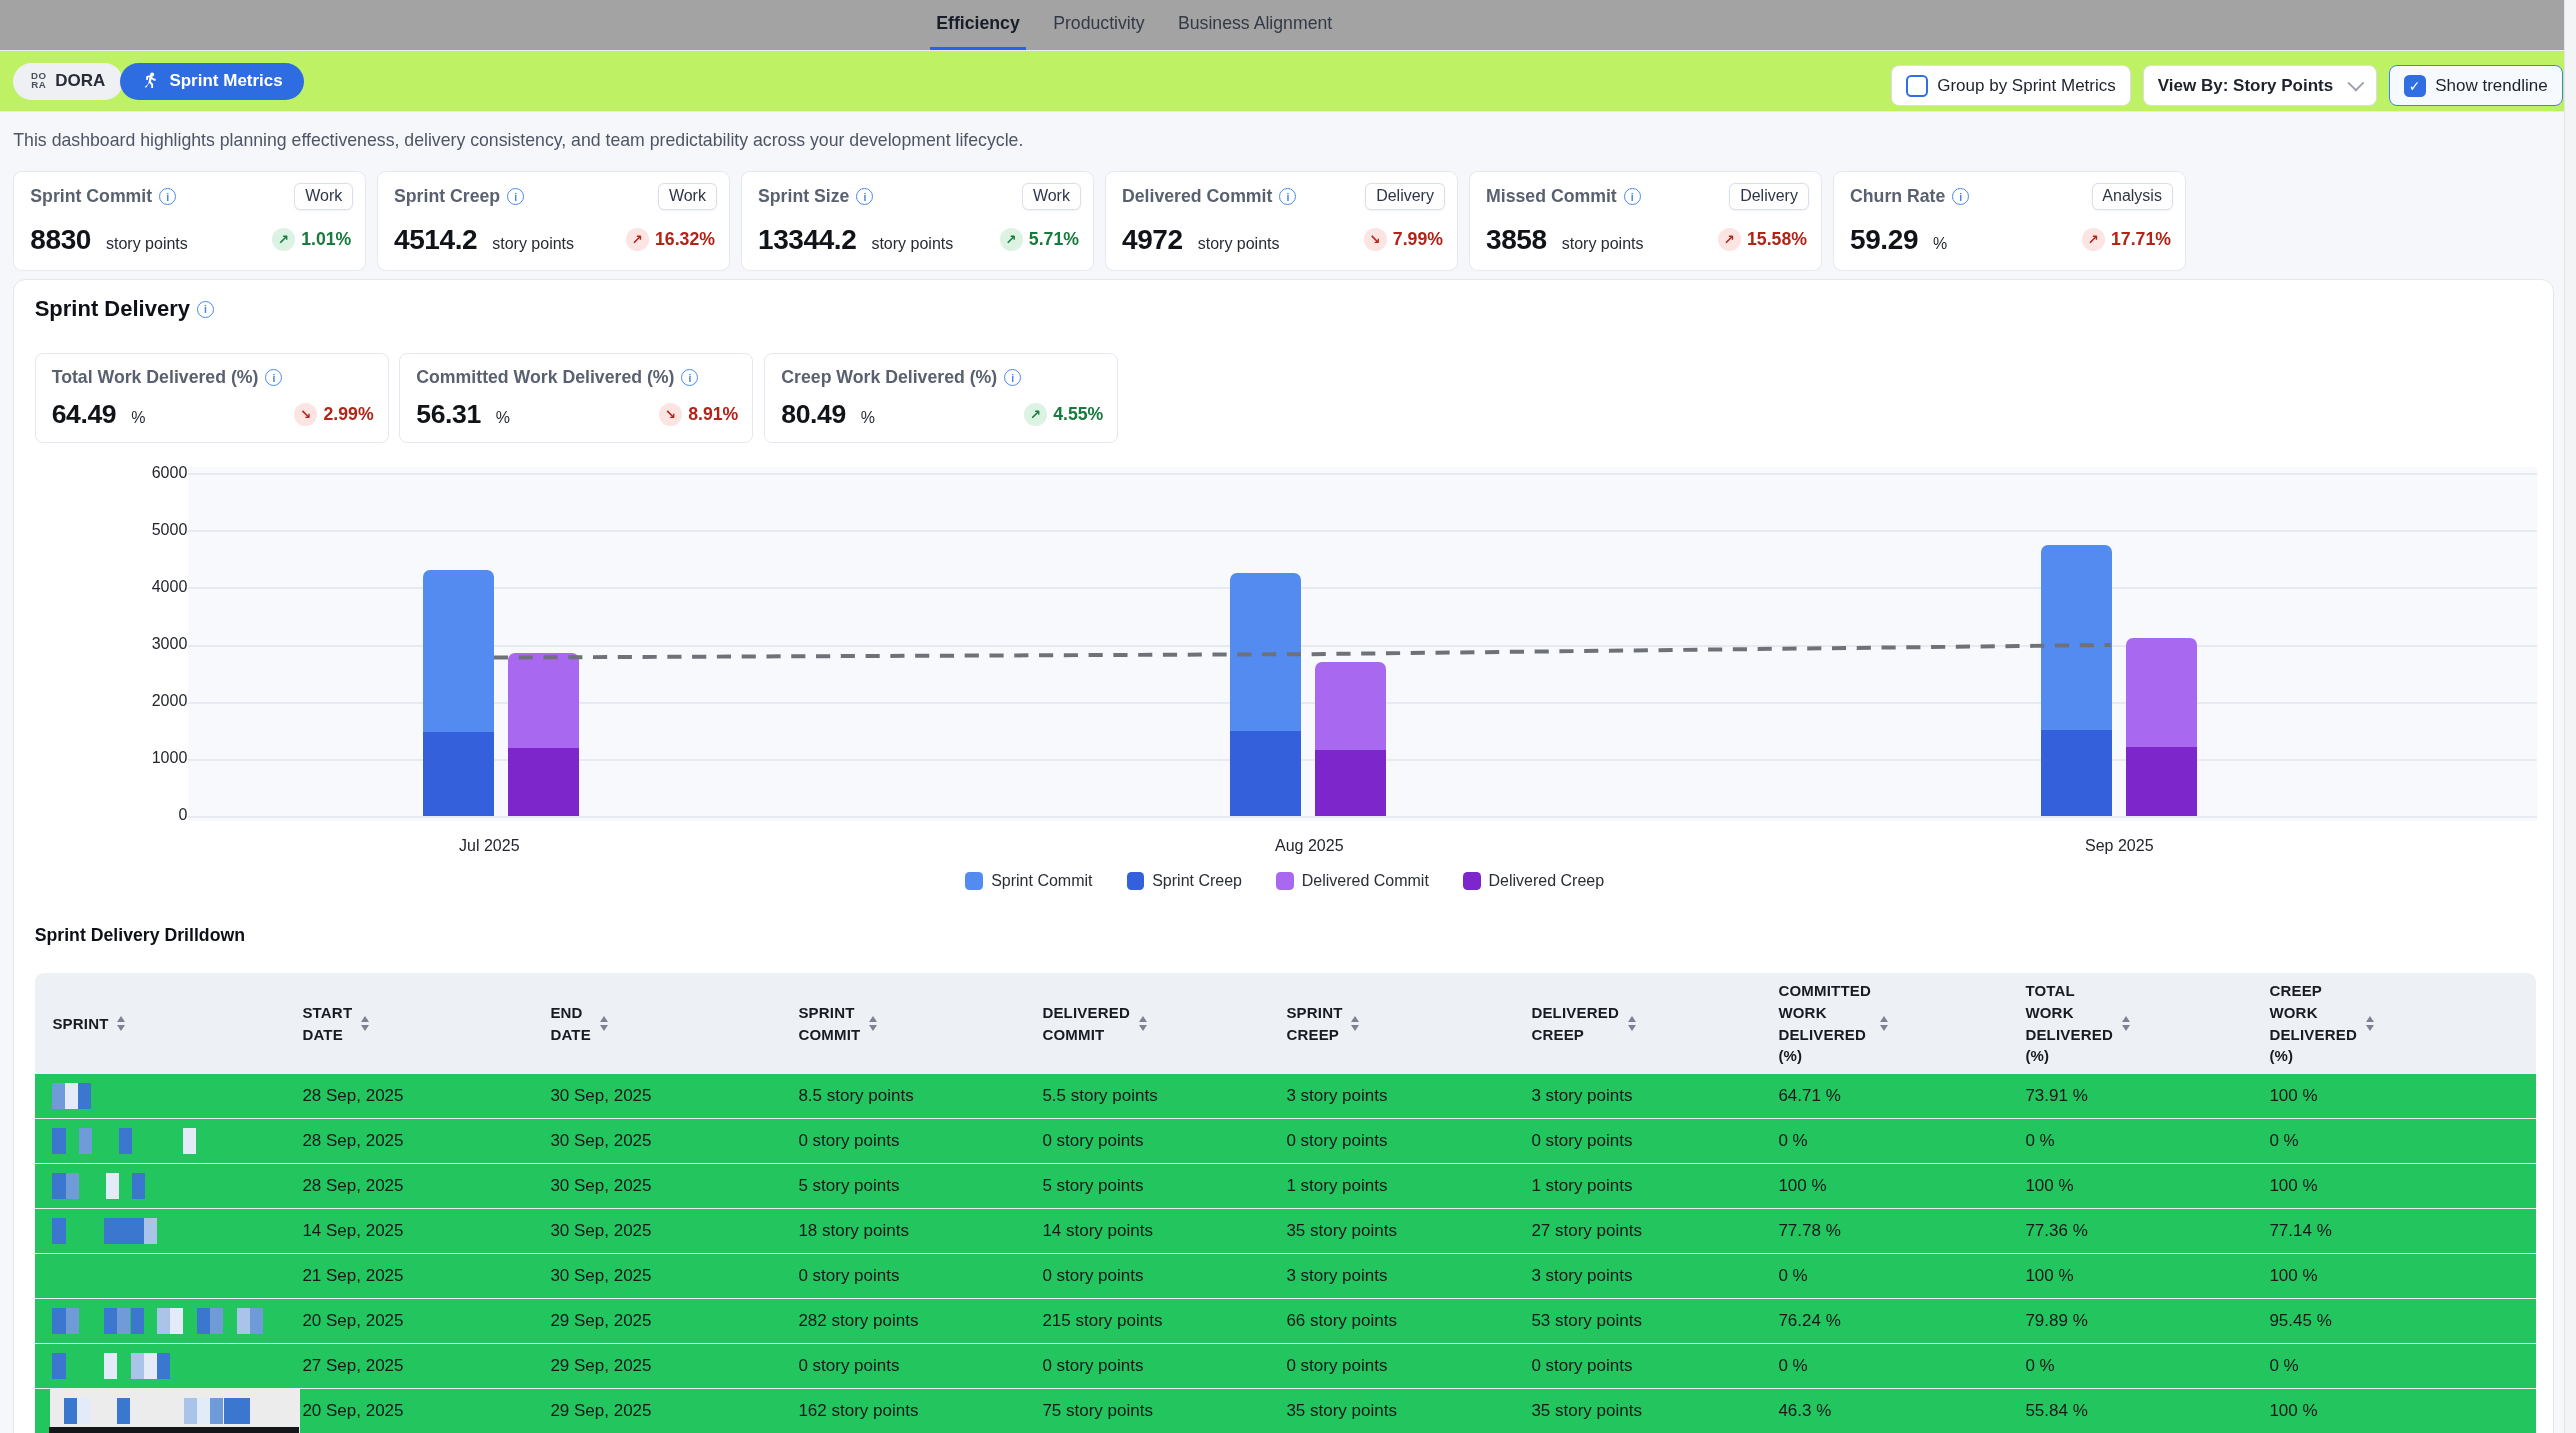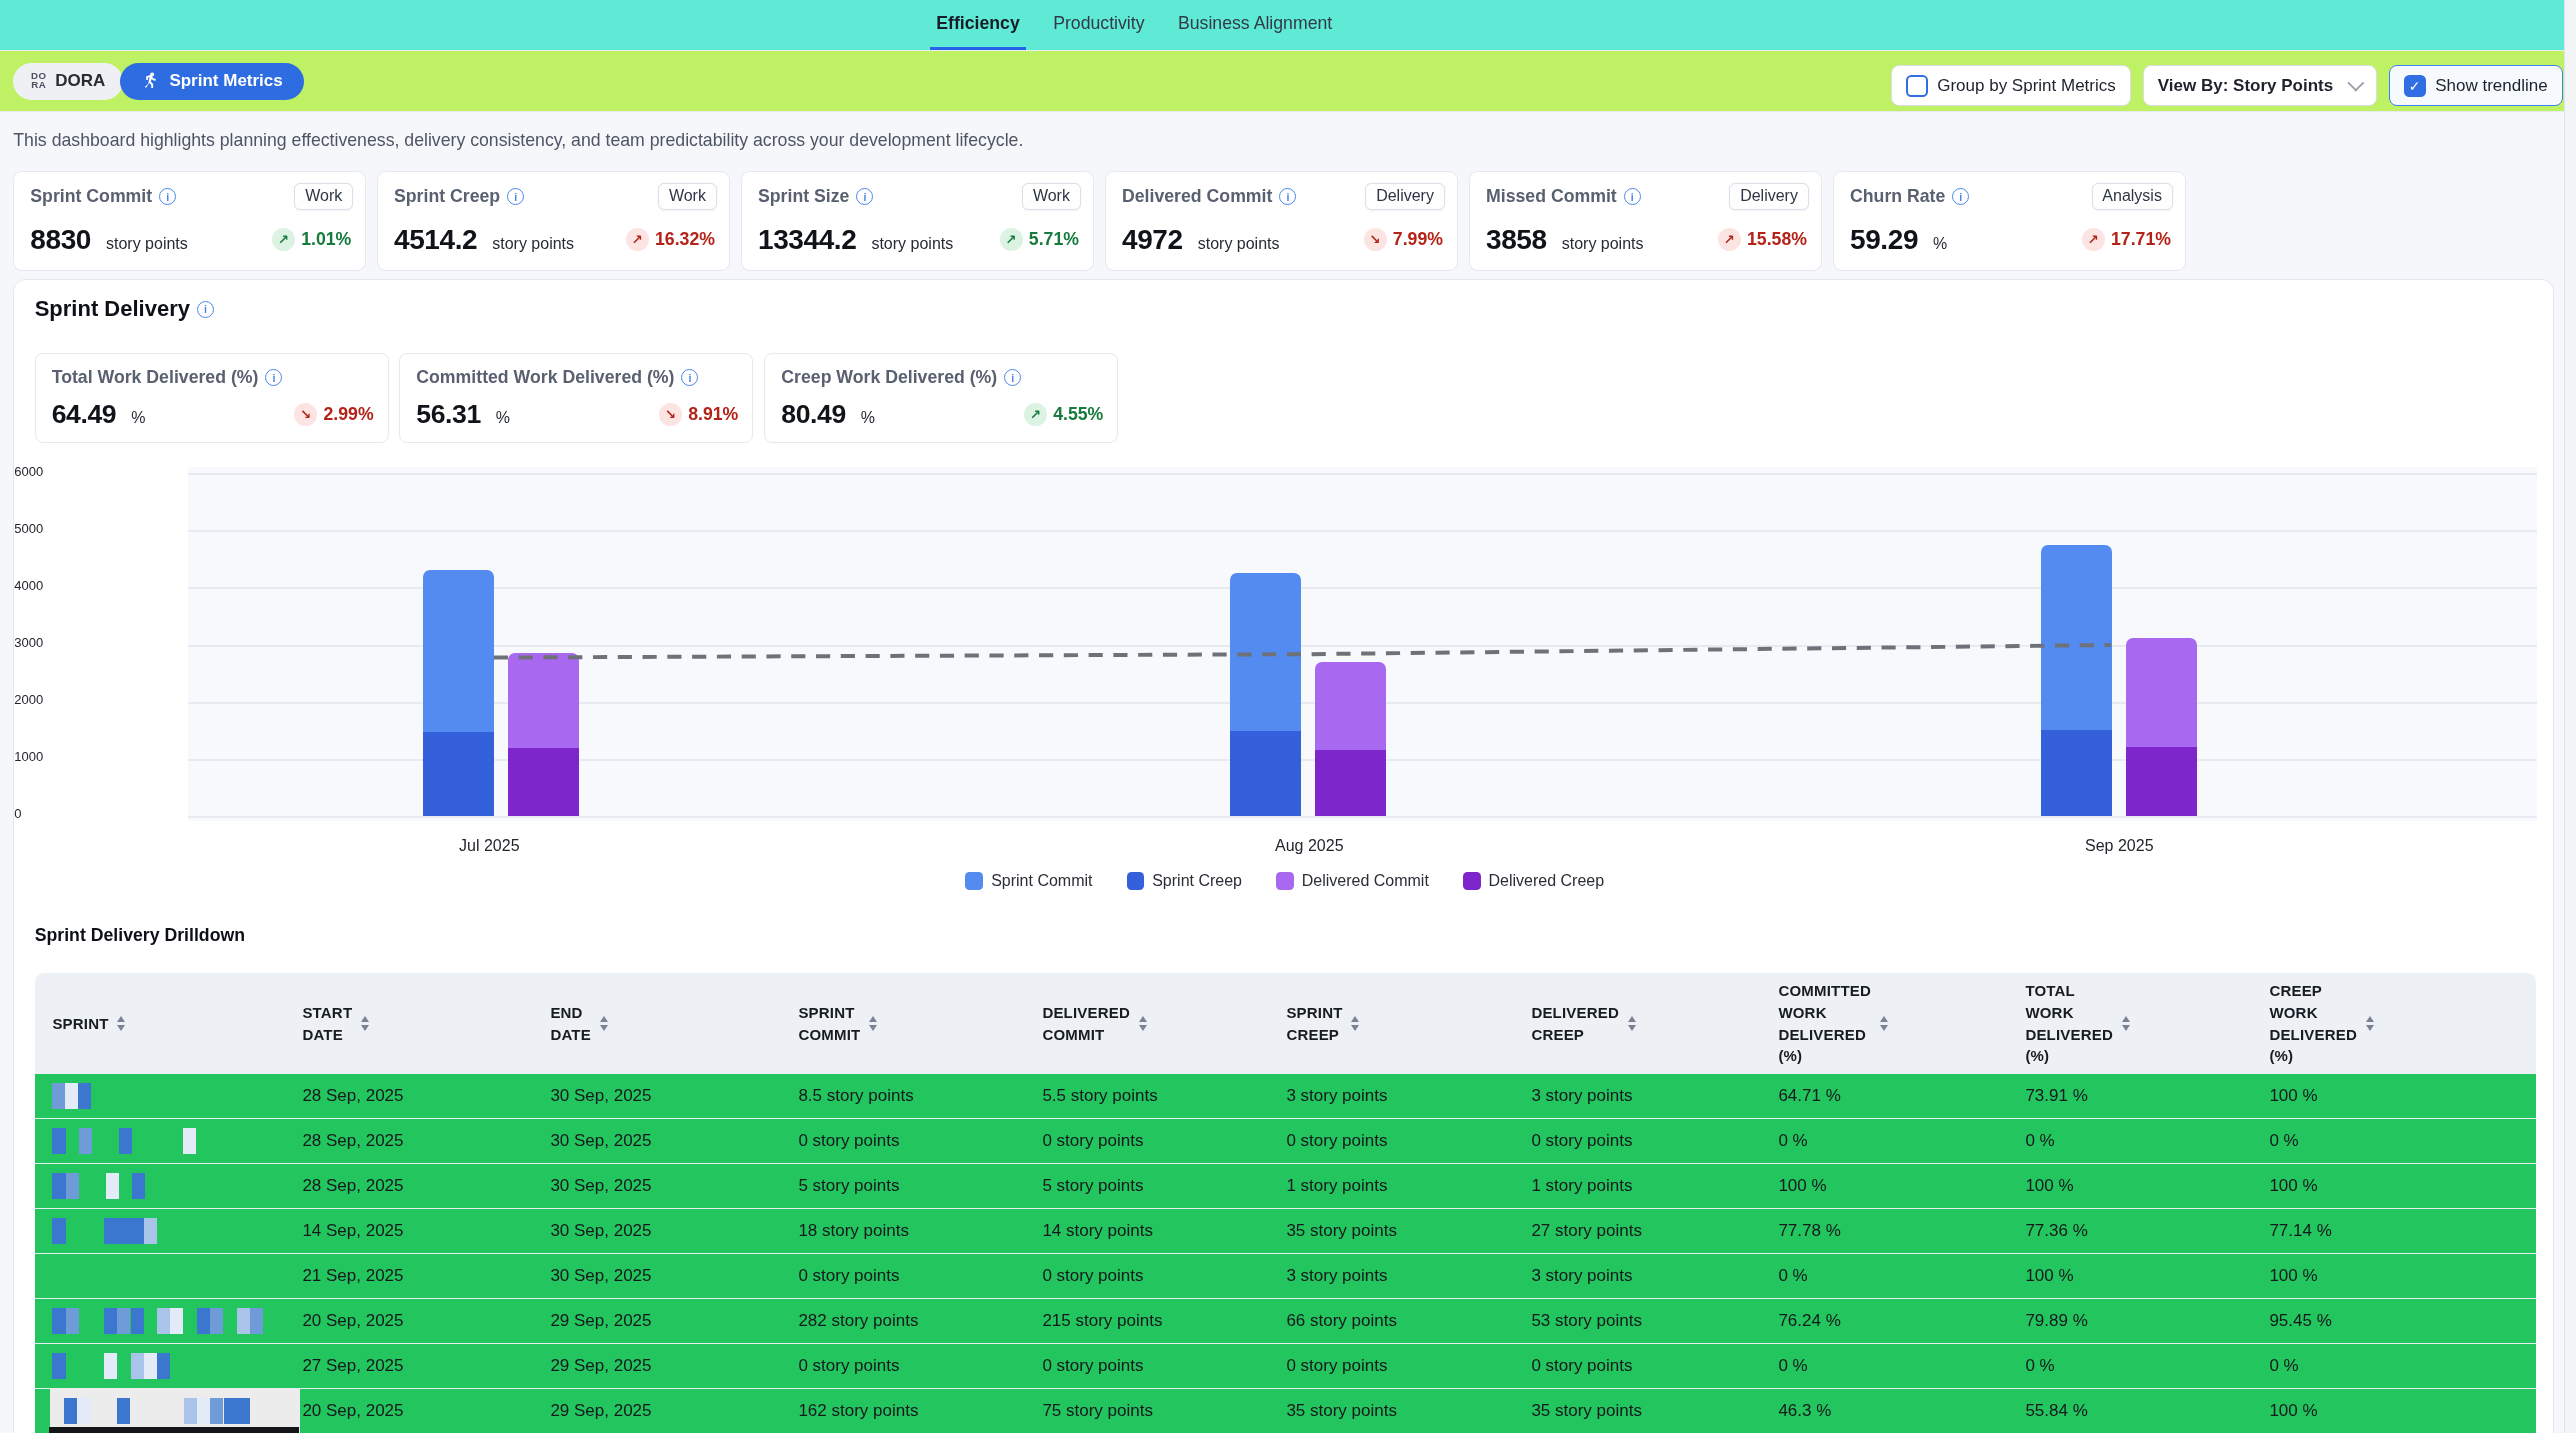--- a/index.html
+++ b/index.html
@@ -1,20 +1,20 @@
 <!DOCTYPE html>
 <html style="font-size:14px"><head>
 <meta charset="utf-8">
 <style>
   html,body{margin:0;padding:0}
   body{width:2576px;height:1434px;position:relative;overflow:hidden;background:#fff;
        font-family:"Liberation Sans",sans-serif;color:#16181d;-webkit-font-smoothing:antialiased}
 
   
-  #tabbar{position:absolute;left:0;top:0;width:100%;height:50px;background:#5eead4;border-bottom:0.9px solid #ededf0;z-index:30}
+  #tabbar{position:absolute;left:0;top:0;width:100%;height:50px;background:#a3a3a3;border-bottom:0.9px solid #ededf0;z-index:30}
   #tabs{position:absolute;left:930px;top:0;height:50px;display:flex;gap:21px}
   .tab{height:50px;display:flex;align-items:center;padding:0 6.2px;font-size:17.7px;color:#333a47;font-weight:500;
        border-bottom:3.5px solid transparent;box-sizing:border-box;cursor:pointer}
   .tab.active{color:#171d29;font-weight:700;border-bottom-color:#2563eb}
 
   
   #toolbar{position:absolute;left:0;top:51px;width:100%;height:60px;background:#bef264;border-bottom:1.3px solid #e7e9ed;z-index:29}
   .pill{position:absolute;top:11.5px;height:37px;border-radius:18.6px;display:flex;align-items:center;gap:8.9px;
         font-size:17px;box-sizing:border-box;cursor:pointer}
   #dora-pill{left:13.3px;padding:0 17.7px;background:#eef0f4;color:#272c35;font-weight:600}
@@ -62,21 +62,21 @@
            border-radius:8px;box-sizing:border-box}
   .subcard .kpi-title{top:13.3px}
   .subcard .kpi-vrow{bottom:12.4px}
   .subcard .kpi-value{font-size:26.6px}
   .subcard .delta{bottom:16px}
 
   
   #chart{position:absolute;left:0;top:182px;width:2541px;height:398px}
   #plot{position:absolute;left:174px;top:5.3px;width:2349px;height:354px;background:#f7f9fc}
   .gridline{position:absolute;left:0;width:100%;height:1.8px;background:#e7ebf1}
-  .ytick{position:absolute;left:0;width:161px;font-size:13px;color:#23262d}
+  .ytick{position:absolute;left:12px;width:161px;text-align:right;font-size:16px;color:#23262d}
   .bar-seg{position:absolute}
   .month{position:absolute;width:142px;text-align:center;font-size:16px;color:#23262d;top:375px}
   #trend-svg{position:absolute;left:0;top:0;pointer-events:none}
 
   #legend{position:absolute;left:0;top:592px;width:2541px;display:flex;justify-content:center;gap:34px}
   .leg-item{display:flex;align-items:center;gap:8px;font-size:16px;color:#2a2e35;cursor:pointer}
   .leg-sw{width:17.7px;height:17.7px;border-radius:4.4px}
 
   
   #dd-title{position:absolute;left:20.4px;top:645px;font-size:17.7px;font-weight:800;color:#0d1117}

